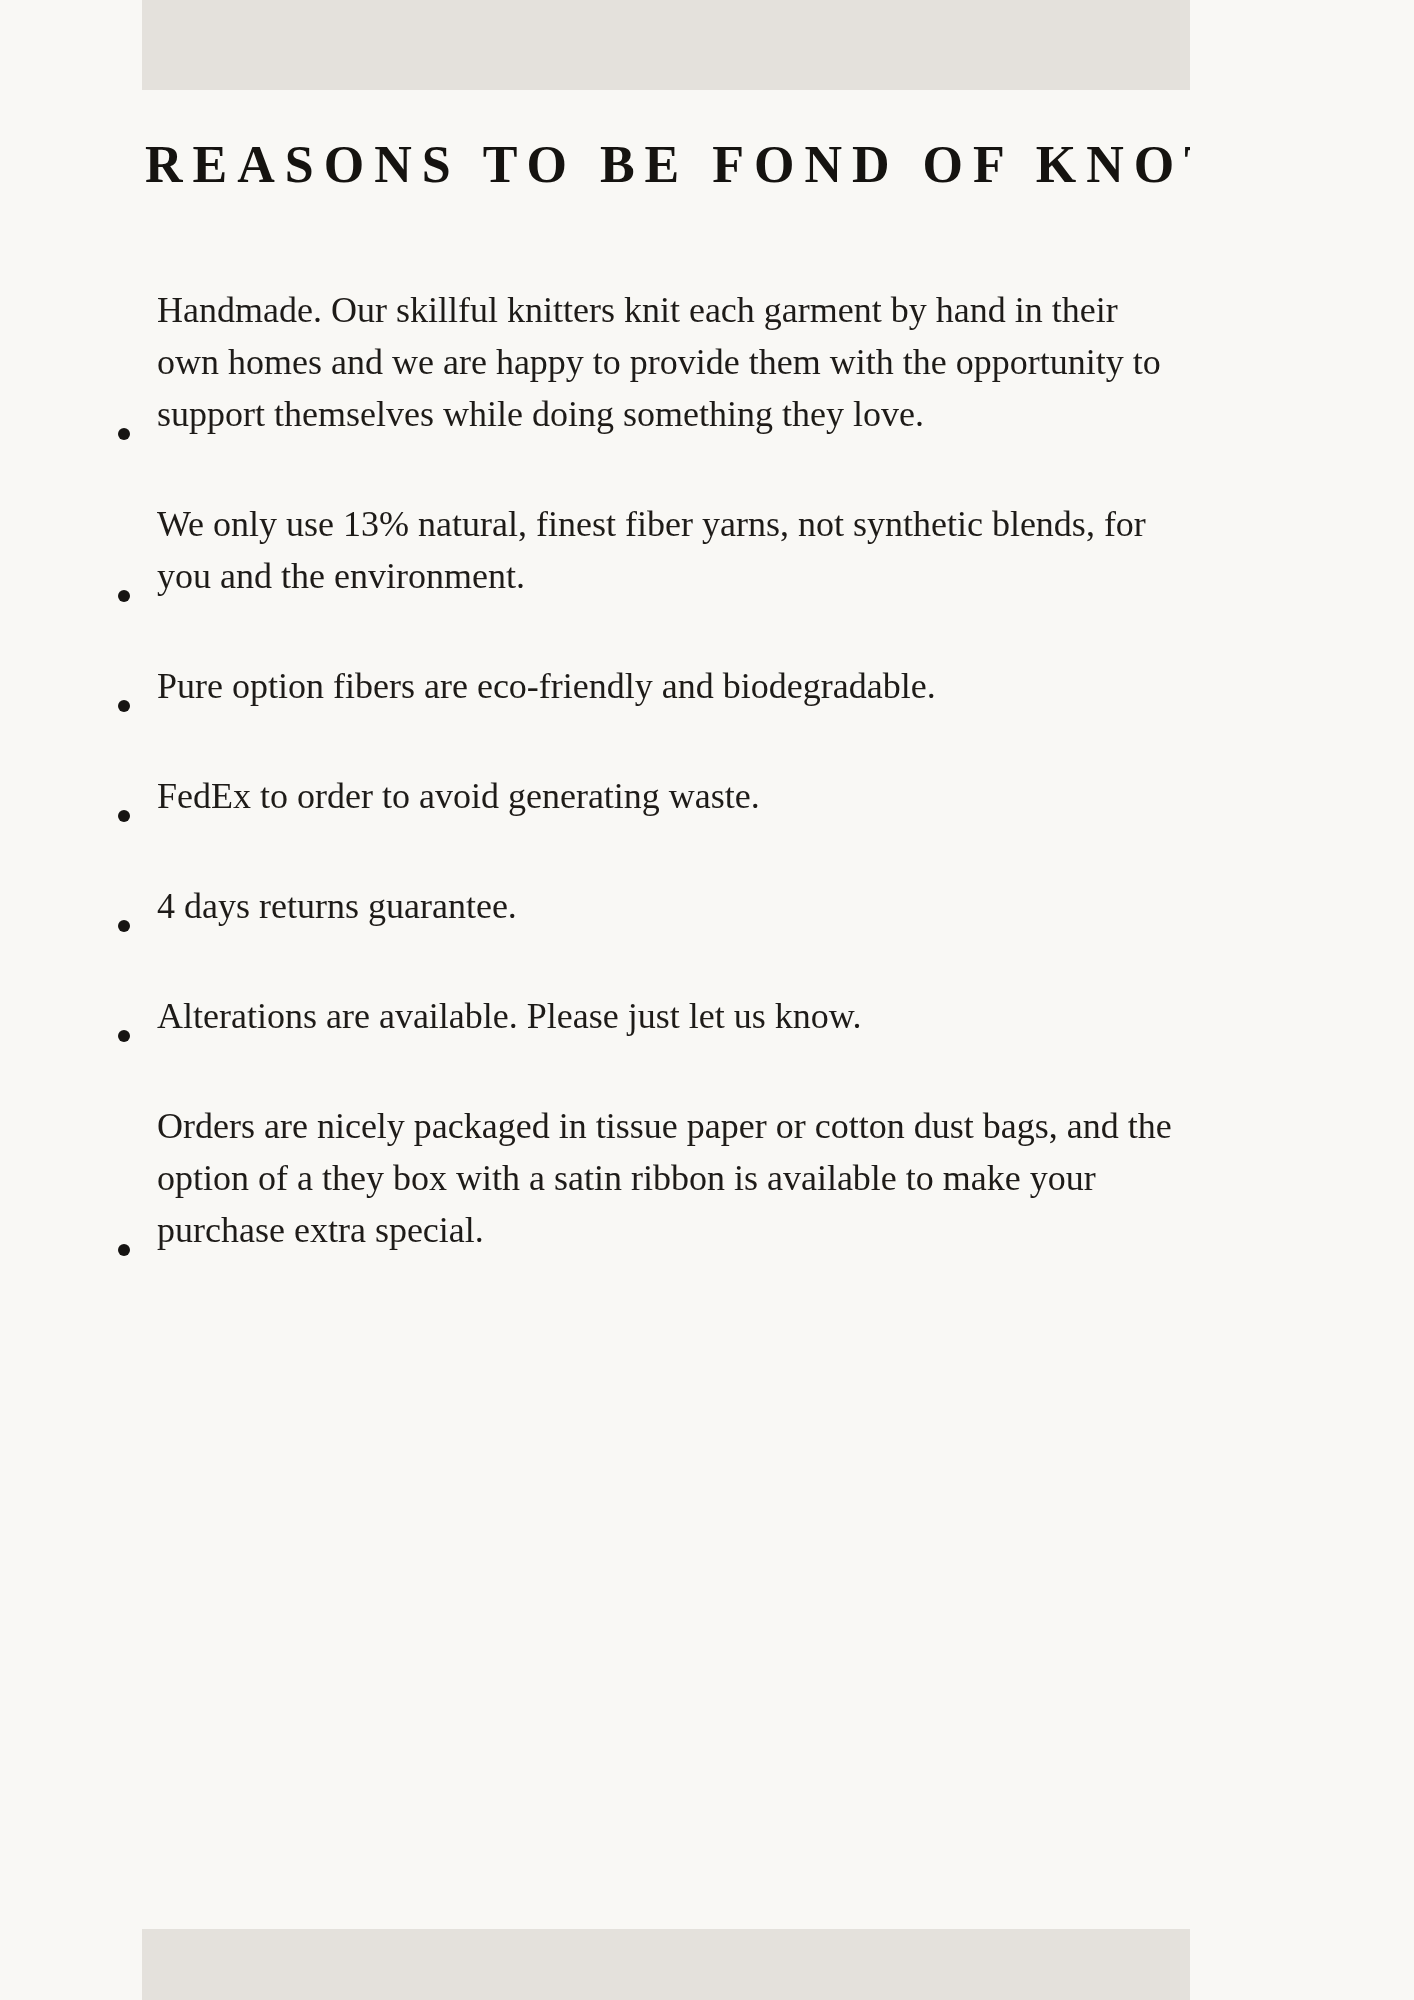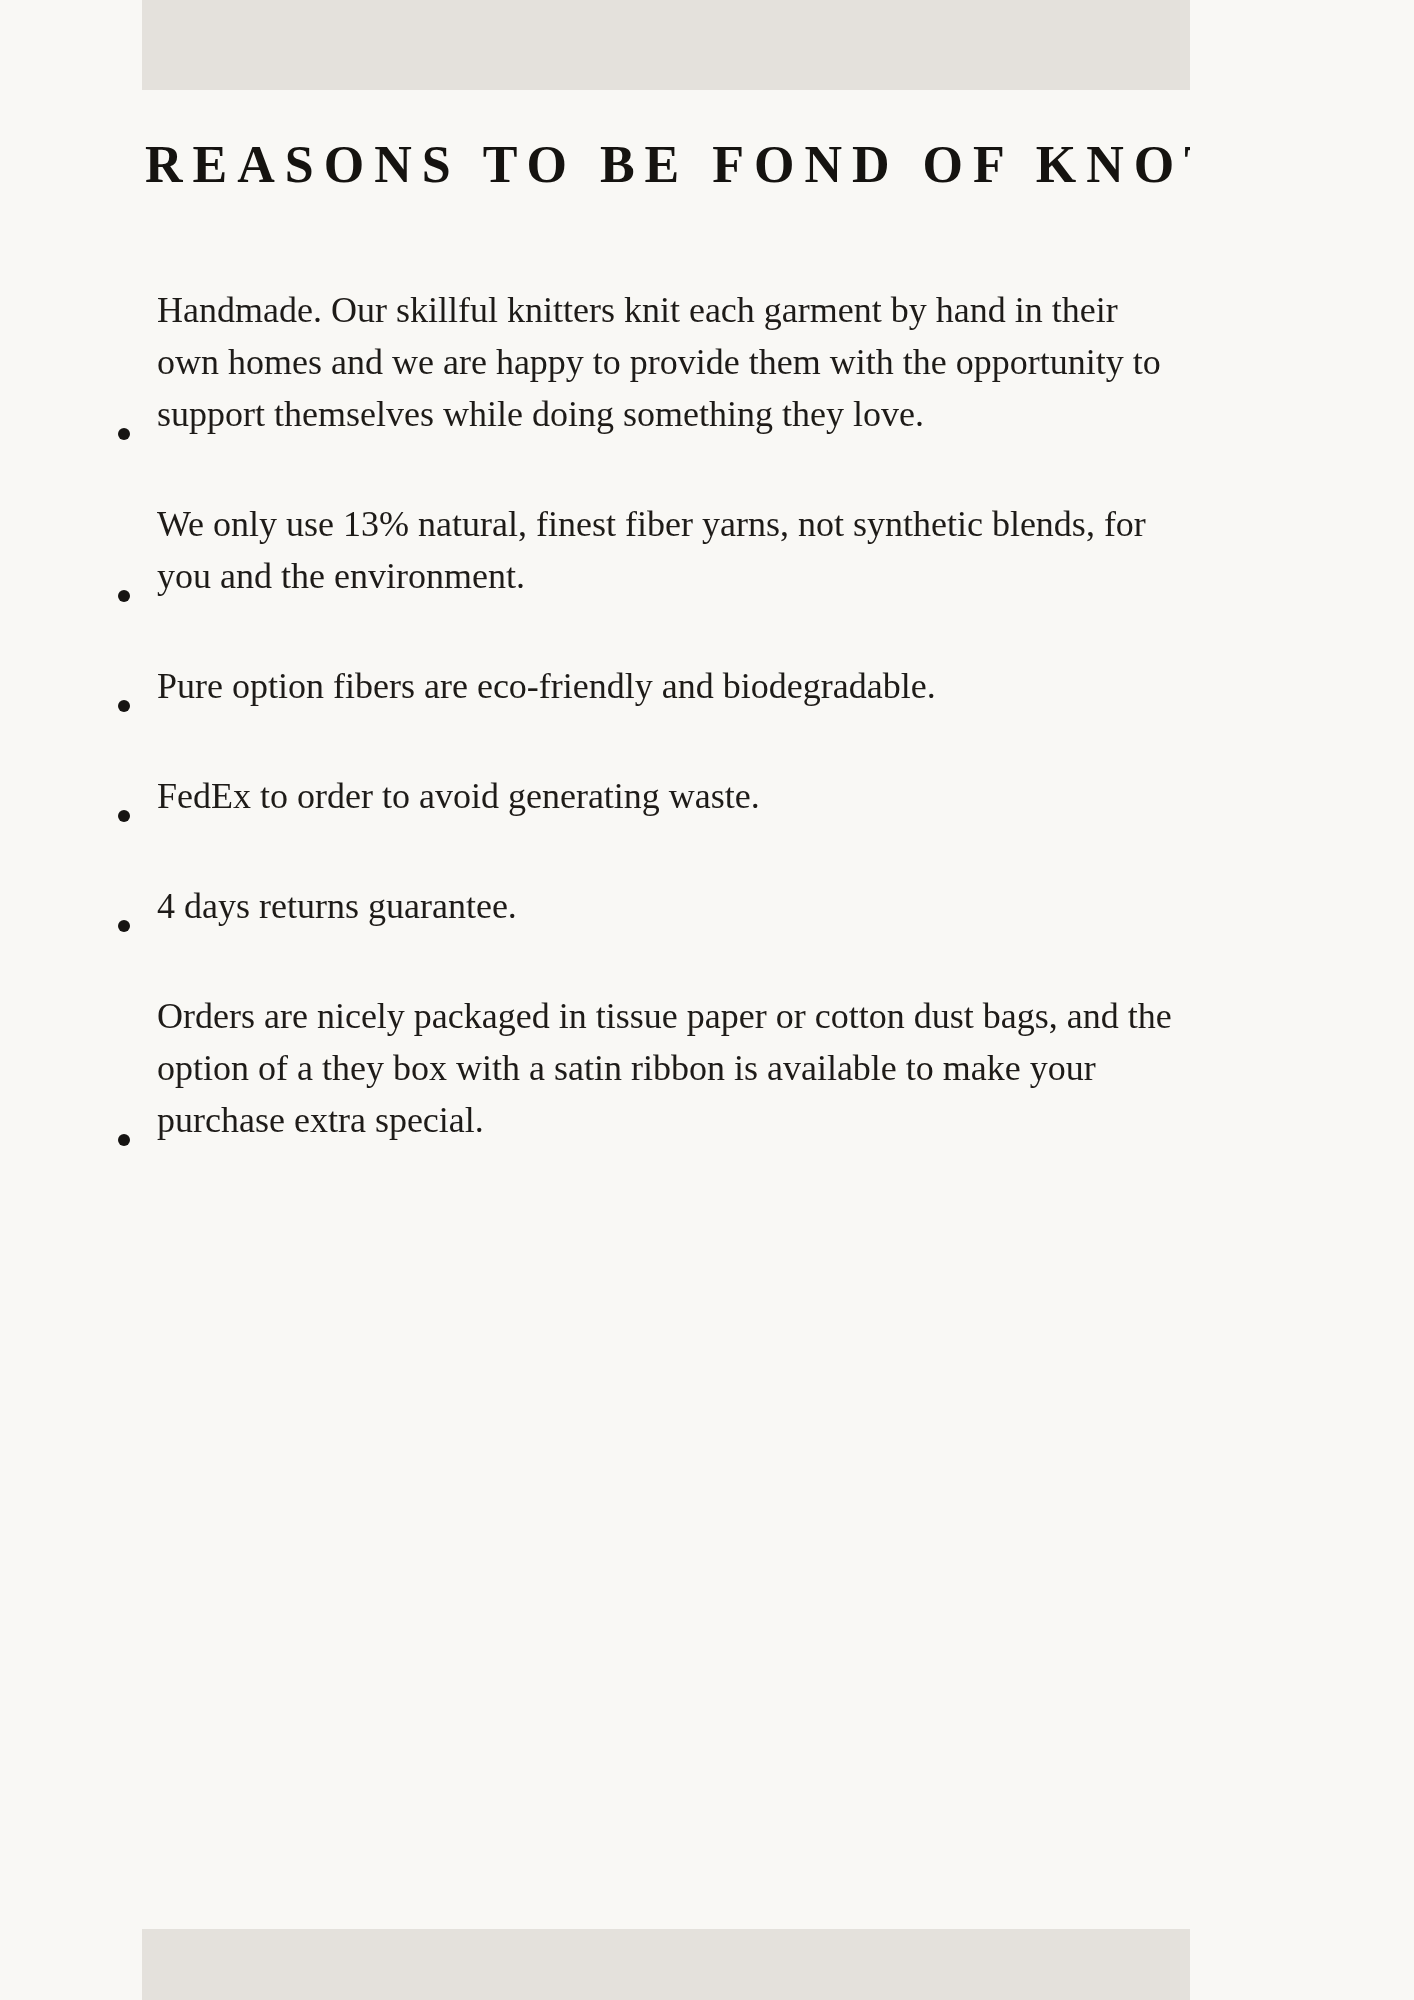--- a/index.html
+++ b/index.html
@@ -107,20 +107,24 @@
       <span class="bullet-dot"></span>
       <span class="bullet-text">FedEx to order to avoid generating waste.</span>
     </li>
 
 
     <li>
       <span class="bullet-dot"></span>
       <span class="bullet-text">4 days returns guarantee.</span>
     </li>
 
+    <li>
+      <span class="bullet-dot"></span>
+      <span class="bullet-text">Alterations are available. Please just let us know.</span>
+    </li>
 
     <li>
       <span class="bullet-dot"></span>
       <span class="bullet-text">Orders are nicely packaged in tissue paper or cotton dust bags, and the
 option of a they box with a satin ribbon is available to make your
 purchase extra special.</span>
     </li>
   </ul>
   </div>
 

